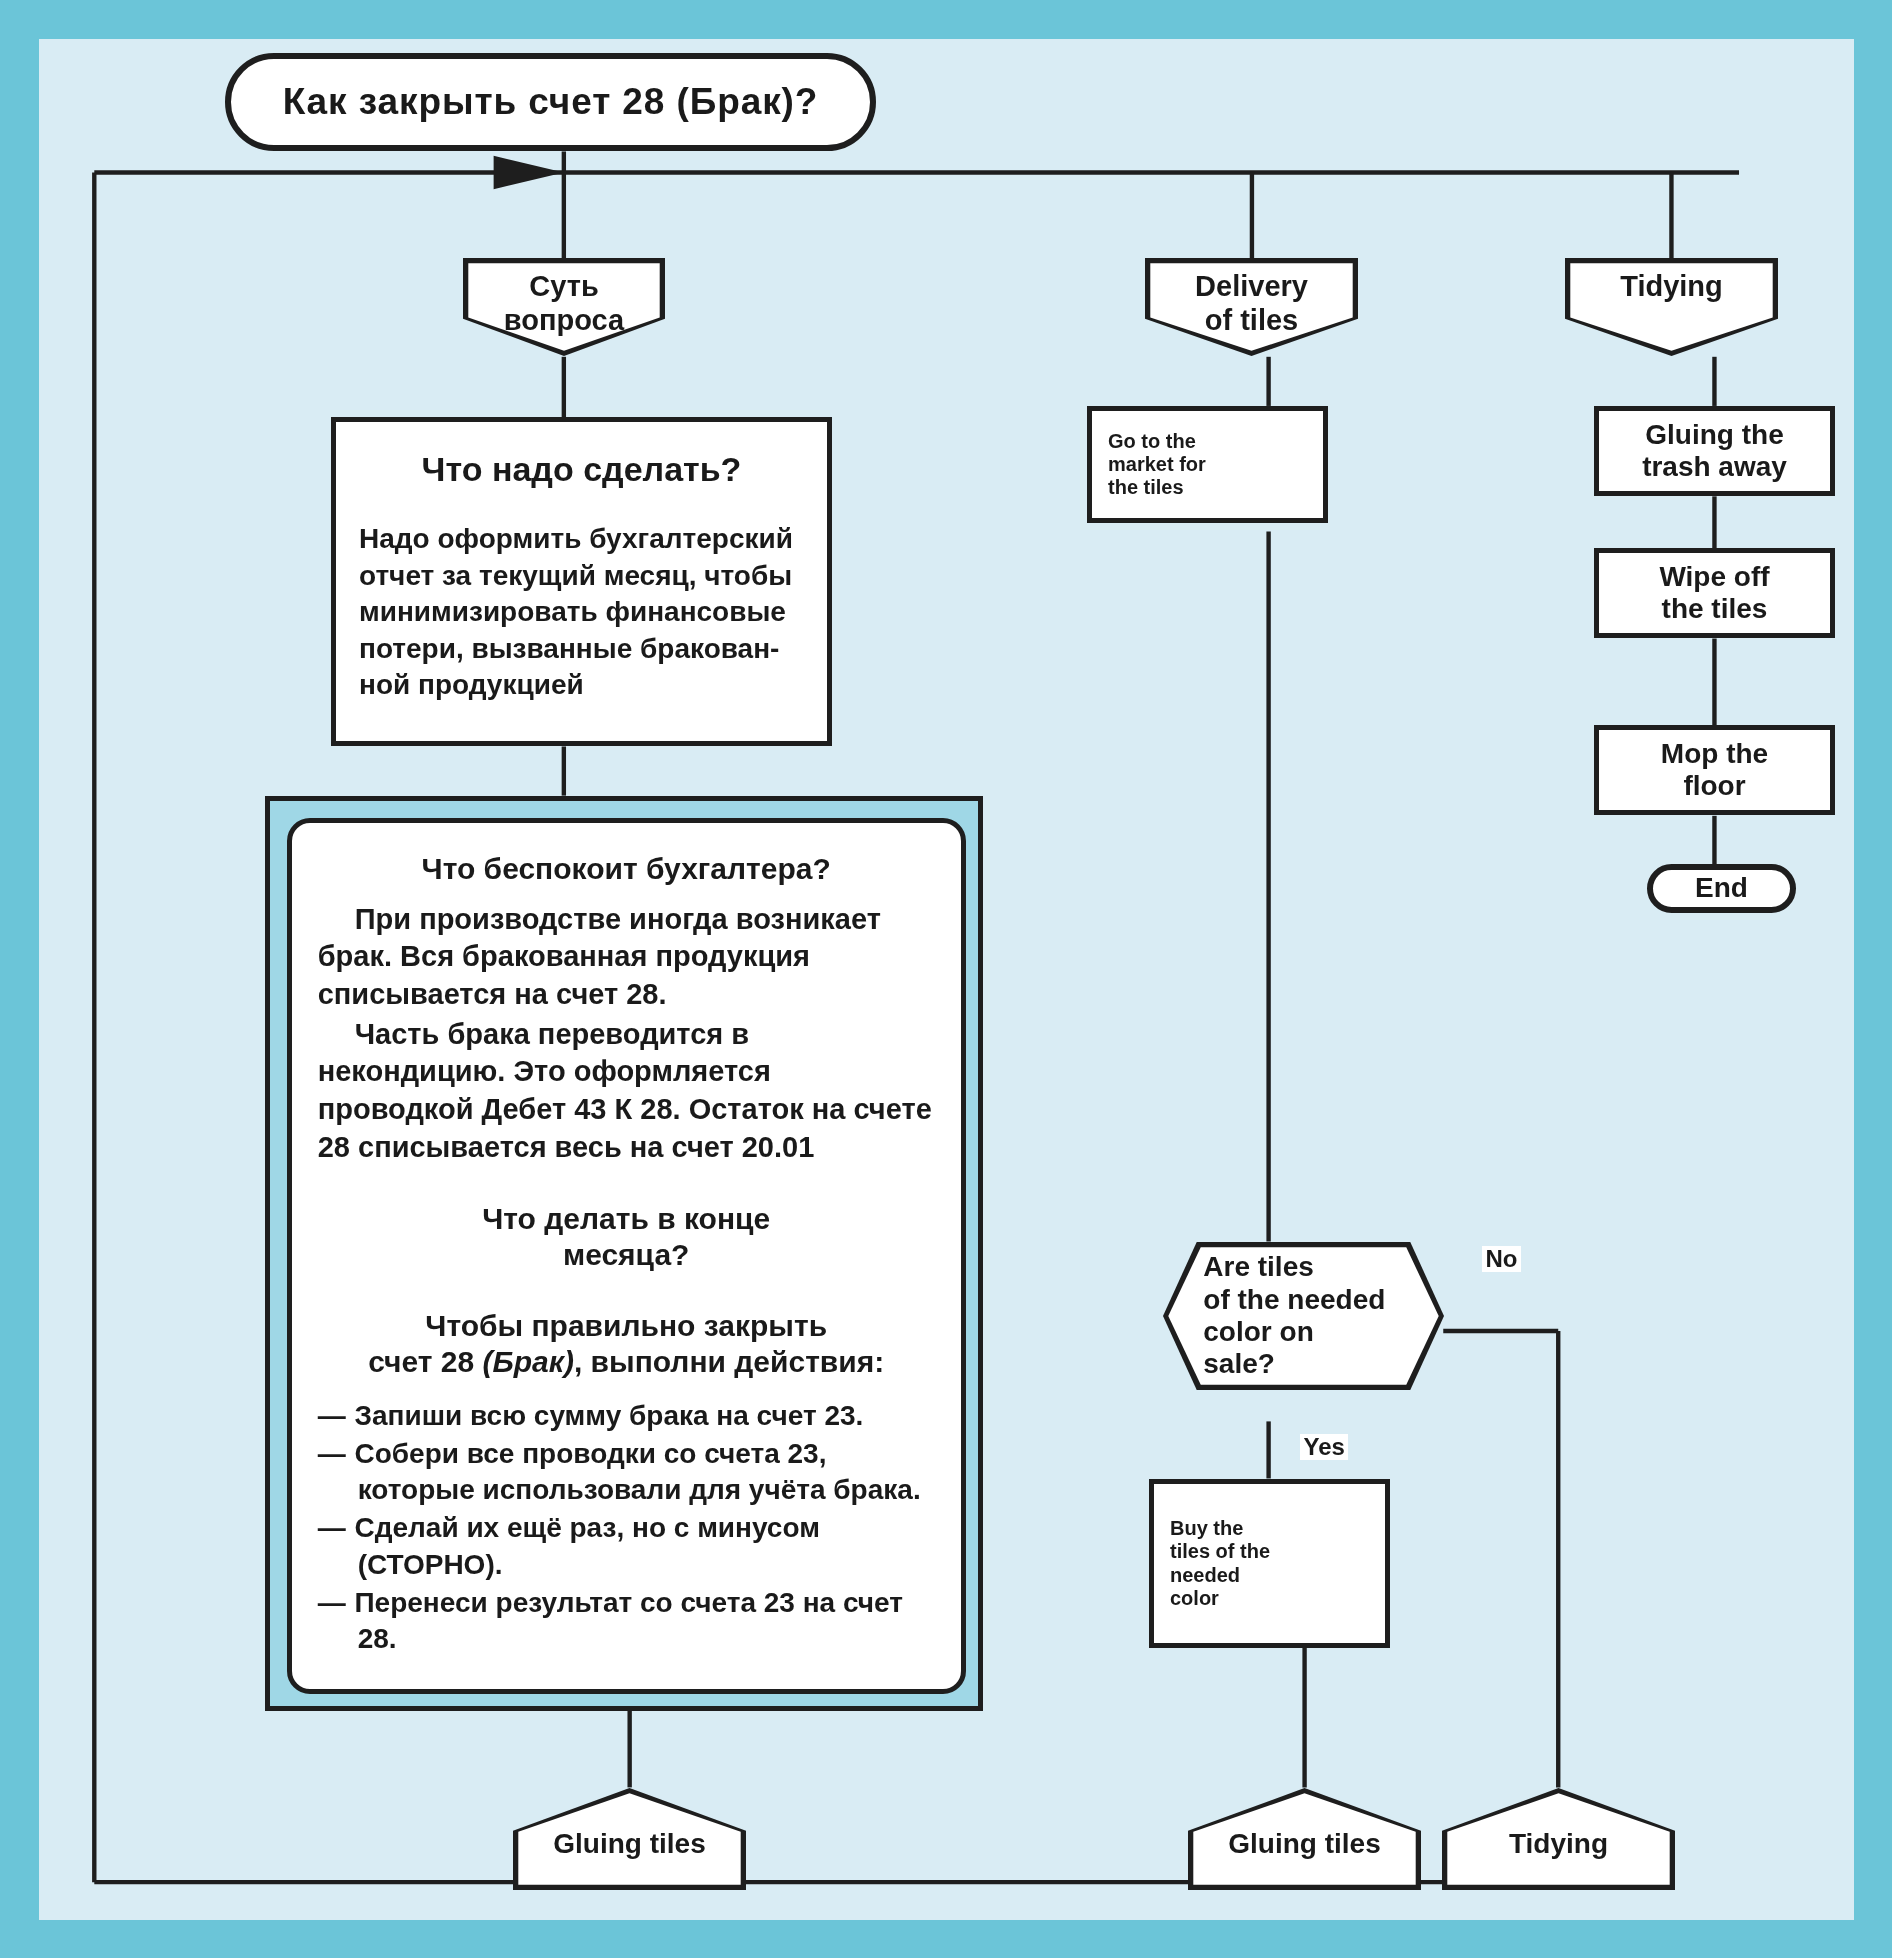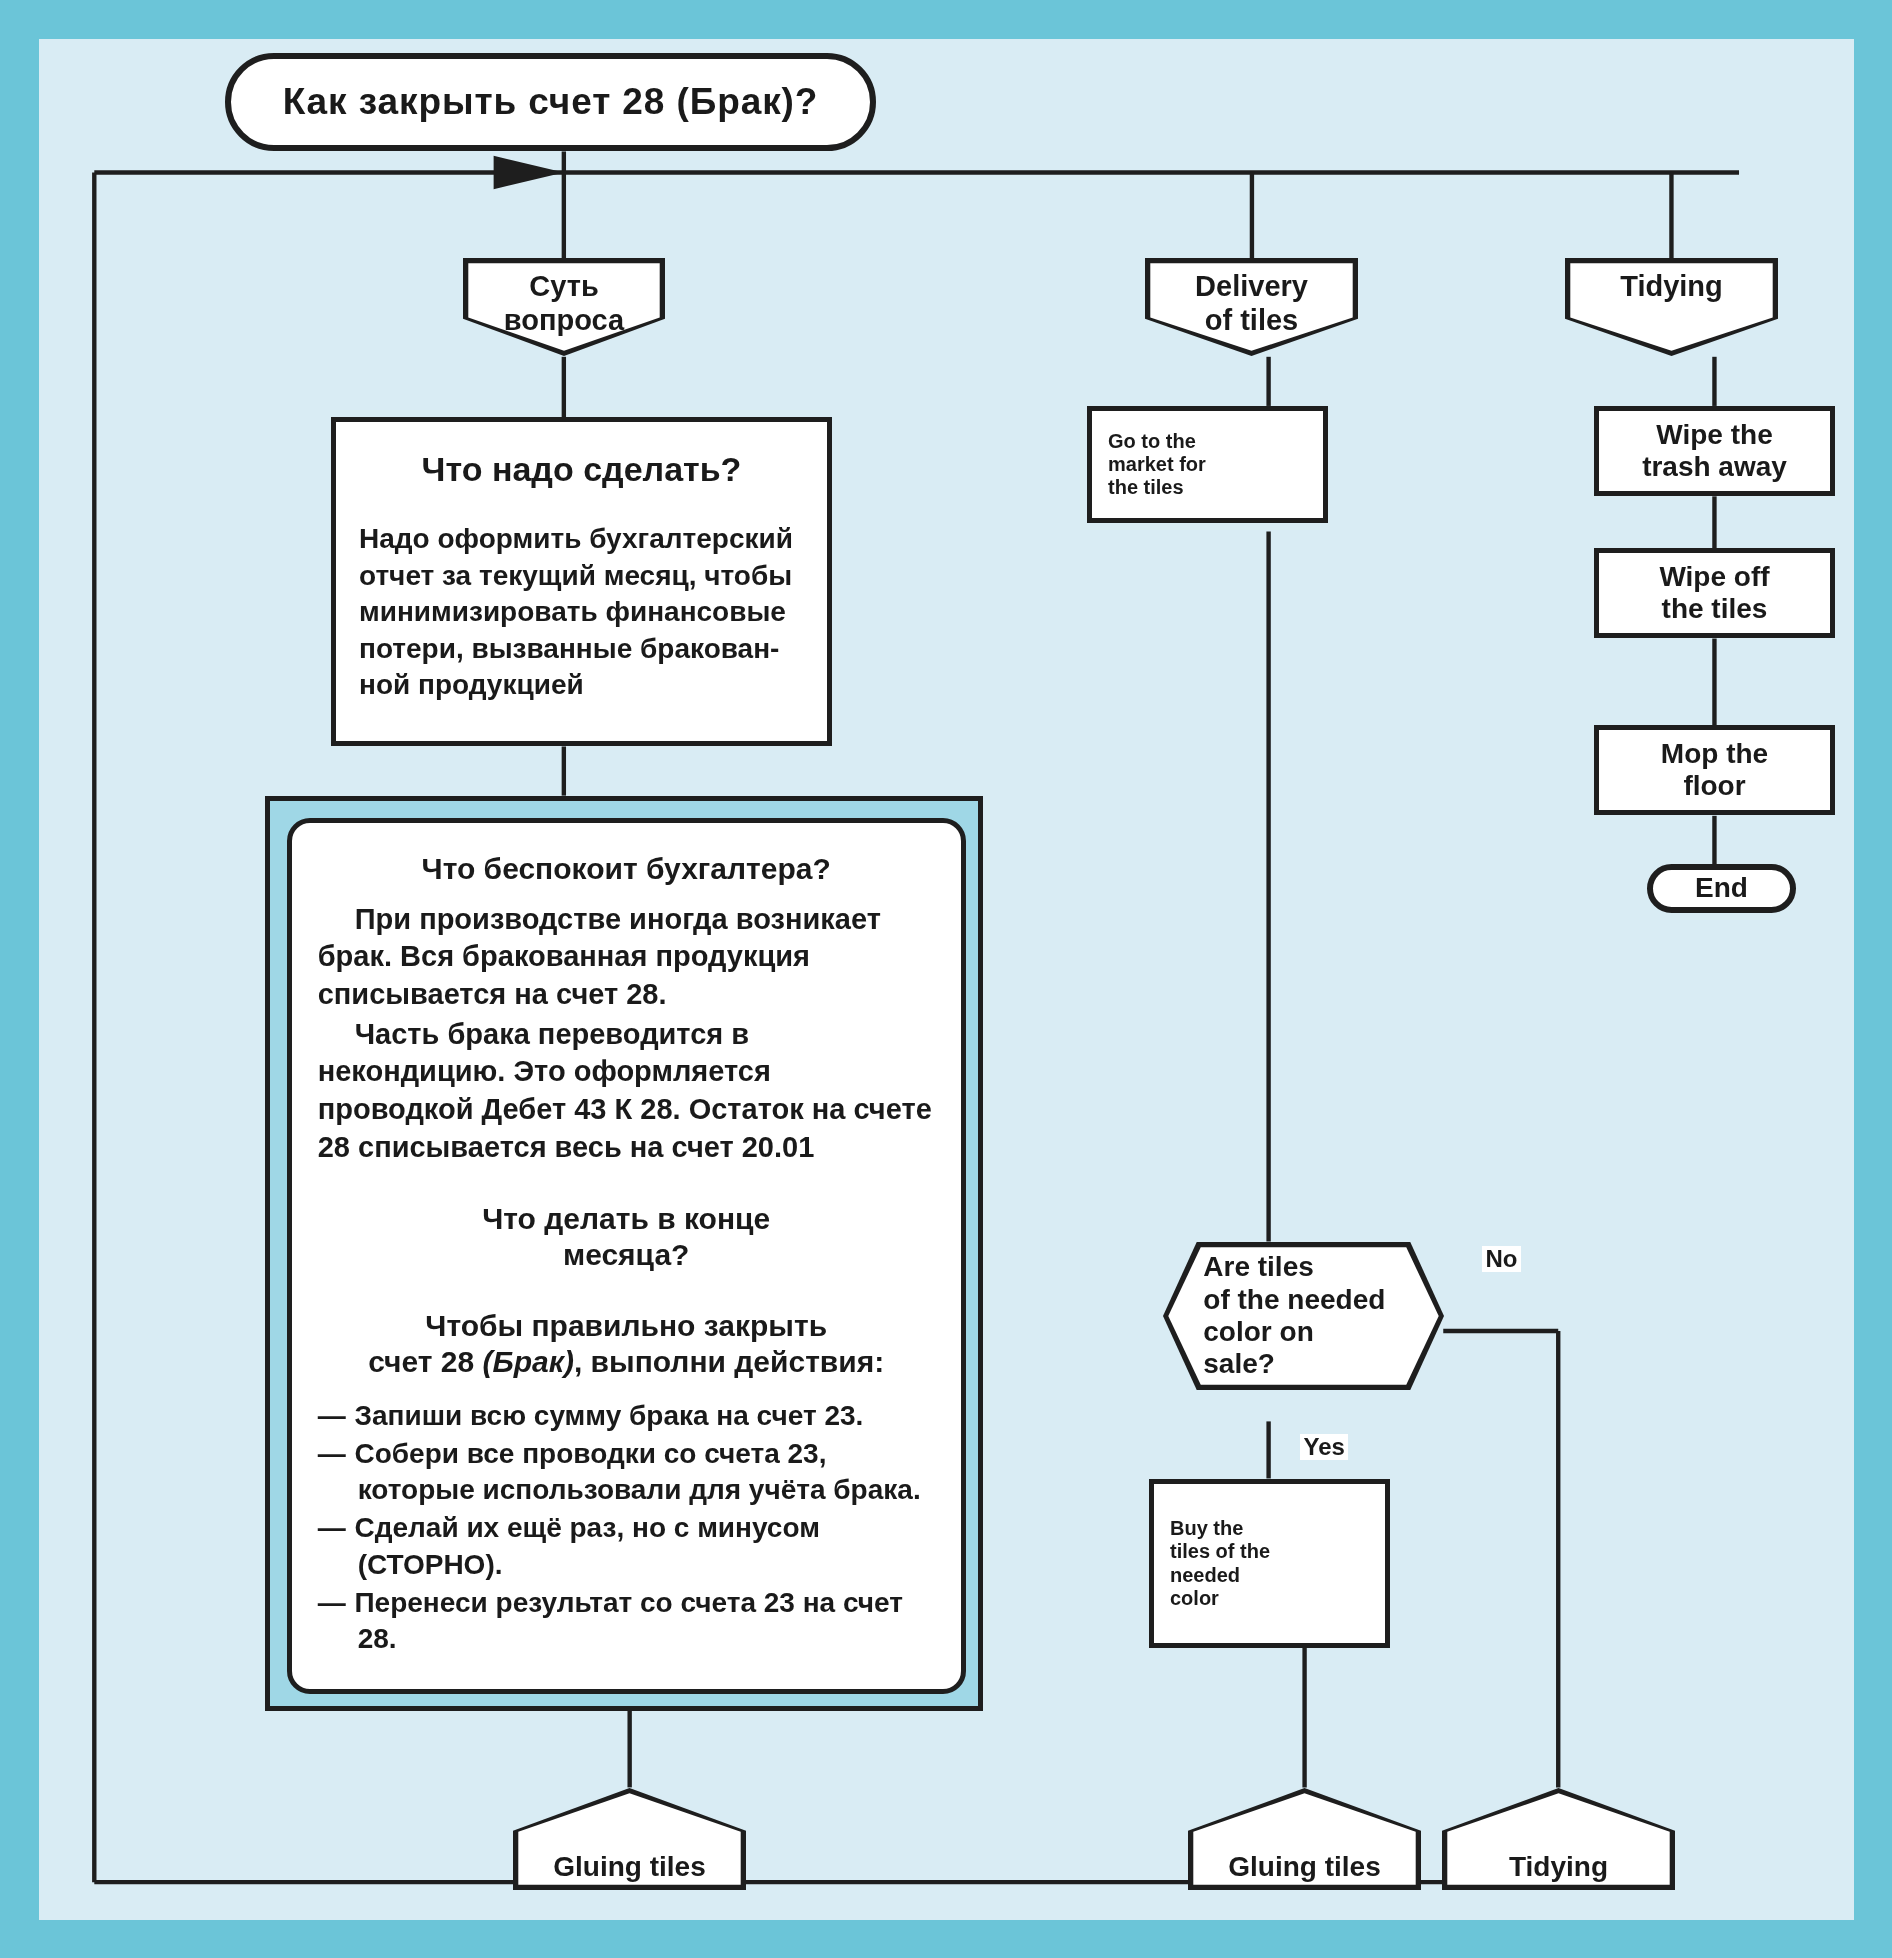--- a/index.html
+++ b/index.html
@@ -85,21 +85,21 @@
   .pent-up > .inner {
     position: absolute;
     left: 5.3px; top: 5.3px; right: 5.3px; bottom: 5.3px;
     background: #ffffff;
     clip-path: polygon(50% 0%, 100% 42%, 100% 100%, 0% 100%, 0% 42%);
     display: flex;
     align-items: flex-end;
     justify-content: center;
     text-align: center;
   }
-  .pent-up > .inner > span { display:block; padding-bottom: 1px; }
+  .pent-up > .inner > span { display:block; padding-bottom: 24px; }
 
   
   .hexagon {
     background: #1e1e1e;
     display: block;
     padding: 0;
     clip-path: polygon(12% 0%, 88% 0%, 100% 50%, 88% 100%, 12% 100%, 0% 50%);
   }
   .hexagon > .inner {
     position: absolute;
@@ -352,21 +352,21 @@
       <div class="inner-txt">
         <span>Buy the</span><br>
         <span>tiles of the</span><br>
         <span>needed</span><br>
         <span>color</span>
       </div>
     </div>
 
     <div class="node rect" id="box-throw">
       <div>
-        <span>Wipe the</span><br>
+        <span>Gluing the</span><br>
         <span>trash away</span>
       </div>
     </div>
 
     <div class="node rect" id="box-wipe">
       <div>
         <span>Wipe off</span><br>
         <span>the tiles</span>
       </div>
     </div>

